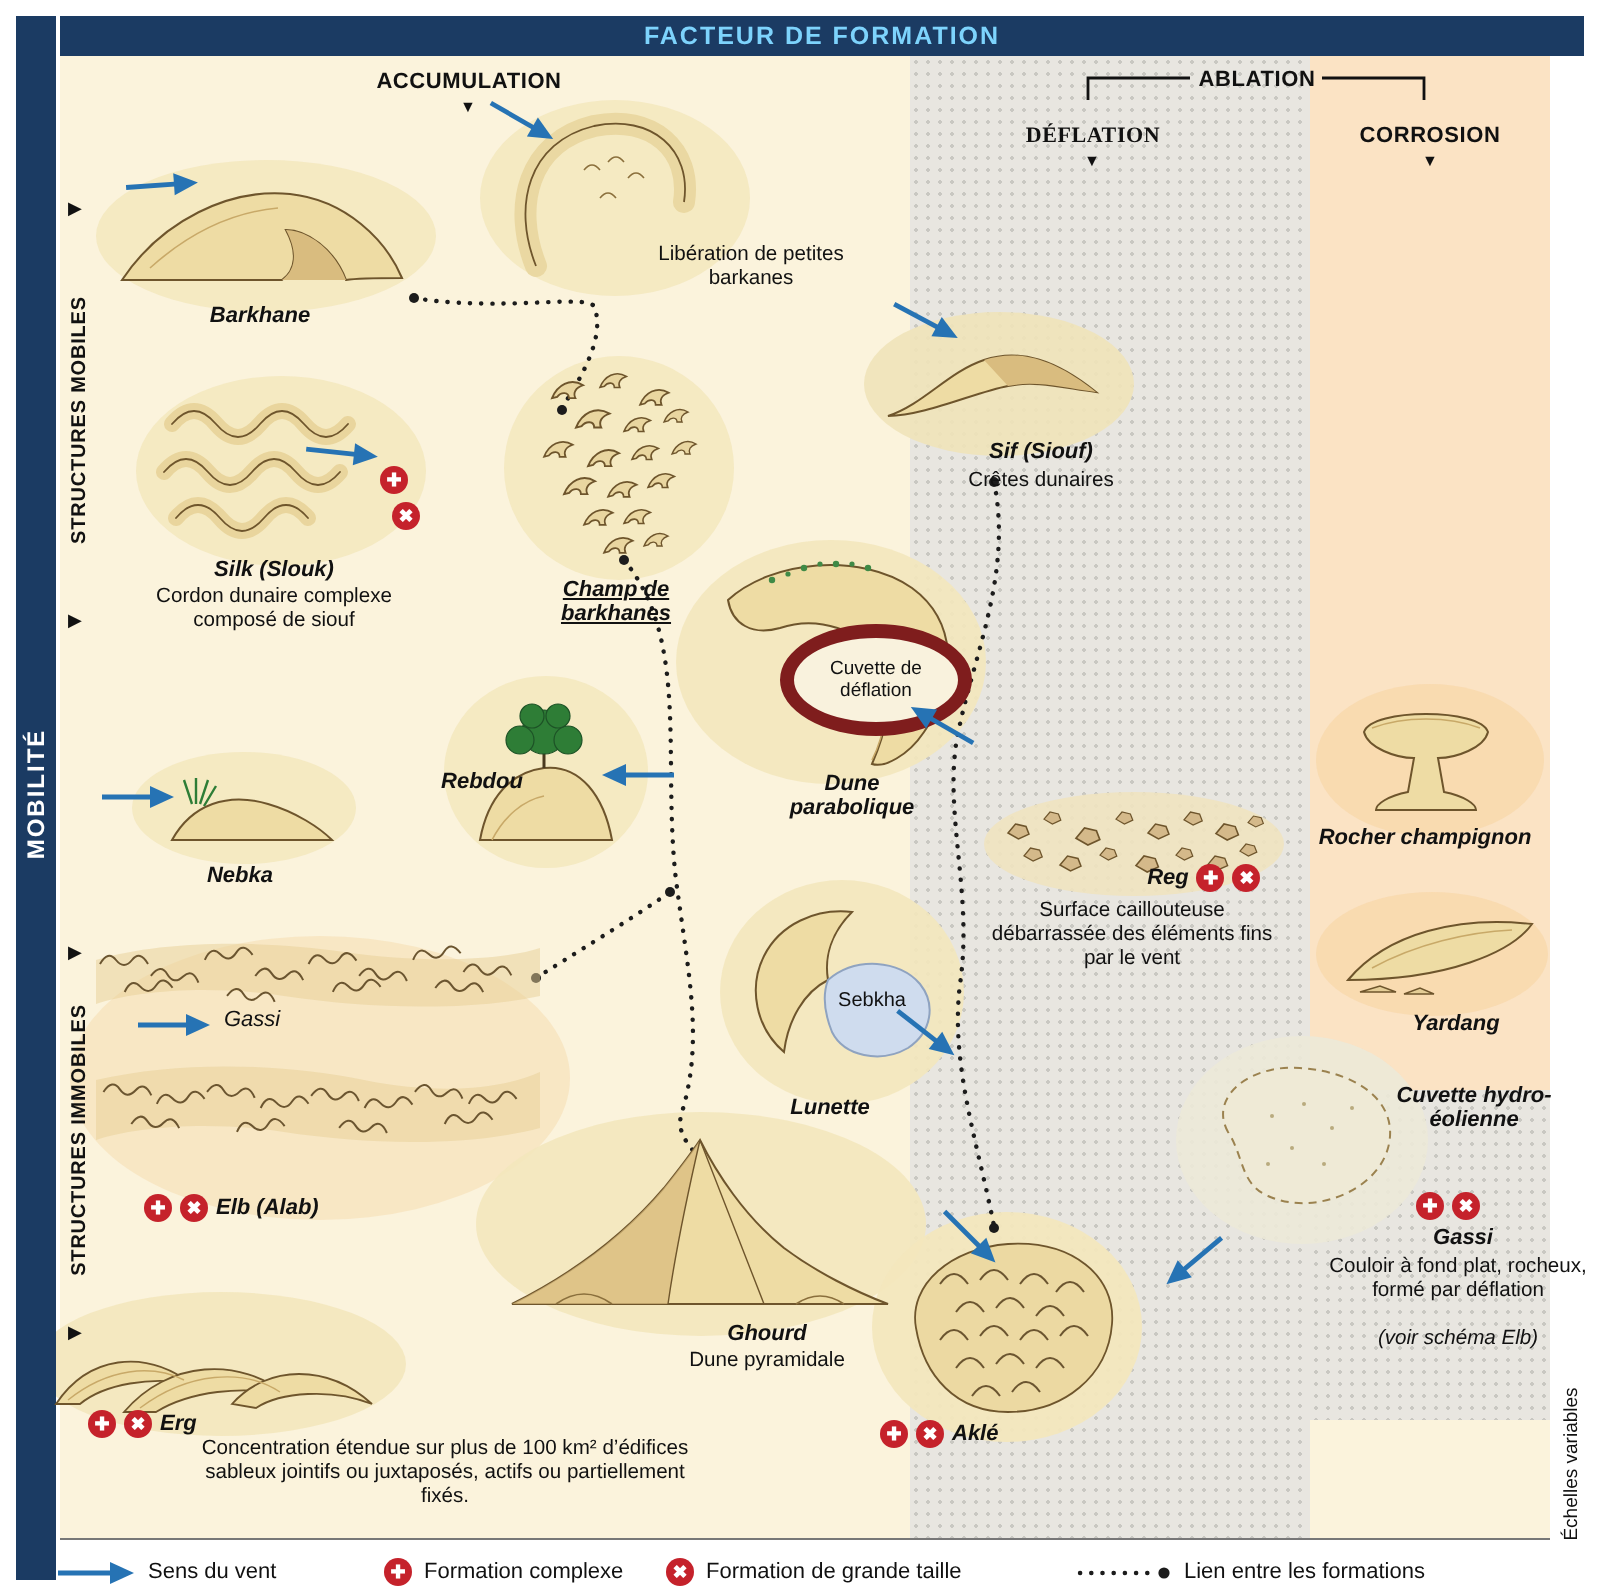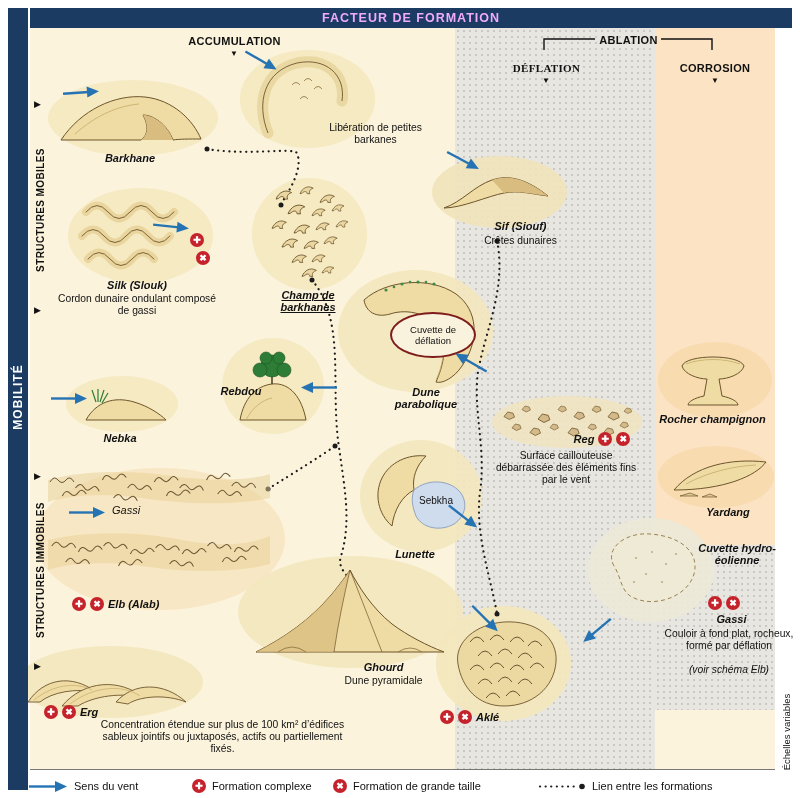--- a/index.html
+++ b/index.html
@@ -14,21 +14,21 @@
   .rot{transform:translate(-50%,-50%) rotate(-90deg);white-space:nowrap;}
   .navy{background:#1b3b63;}
   .zone-cream{background:#fbf3dc;}
   .zone-gray{background-color:#e8e6e0;background-image:radial-gradient(#c9c8c2 1px,transparent 1px);background-size:6px 6px;}
   .zone-peach{background:#fbe3c4;}
   .blob{border-radius:50%;}
   .wind{width:38px;height:13px;}
   .ficon{display:inline-flex;width:14px;height:14px;border-radius:50%;background:#c5222b;color:#fff;
          font-size:9px;font-weight:bold;font-style:normal;align-items:center;justify-content:center;flex:0 0 auto;}
   .frow{display:flex;align-items:center;gap:4px;}
-  .oval{border:2px solid #7f1d1d;border-radius:50%;background:#f9f2dd;display:flex;align-items:center;justify-content:center;}
+  .oval{border:7px solid #7f1d1d;border-radius:50%;background:#f9f2dd;display:flex;align-items:center;justify-content:center;}
   .legendtxt{font-size:11px;color:#111;}
   svg{display:block;}
 </style>
 </head>
 <body>
 
 <div id="canvas">
 
   <svg width="0" height="0" style="position:absolute">
     <defs>
@@ -57,21 +57,21 @@
   <div class="abs blob" style="left:658px;top:342px;width:114px;height:76px;background:#f8d9ae;opacity:.9;"></div>
   <div class="abs blob" style="left:492px;top:396px;width:150px;height:52px;background:#efe3c0;opacity:.9;"></div>
   <div class="abs blob" style="left:658px;top:446px;width:116px;height:62px;background:#f8d9ae;opacity:.9;"></div>
   <div class="abs blob" style="left:360px;top:440px;width:122px;height:112px;background:#f3e7bd;opacity:.9;"></div>
   <div class="abs blob" style="left:588px;top:518px;width:126px;height:104px;background:#ece9d8;opacity:.9;"></div>
   <div class="abs blob" style="left:238px;top:556px;width:225px;height:112px;background:#f3e7bd;opacity:.9;"></div>
   <div class="abs blob" style="left:18px;top:646px;width:185px;height:72px;background:#f3e7bd;opacity:.9;"></div>
   <div class="abs blob" style="left:436px;top:606px;width:135px;height:115px;background:#f3e7bd;opacity:.95;"></div>
 
   <div class="abs navy" style="left:30px;top:8px;width:762px;height:20px;display:flex;align-items:center;justify-content:center;">
-    <span style="color:#f0abfc;font-weight:bold;font-size:12.5px;letter-spacing:1px;">FACTEUR DE FORMATION</span>
+    <span style="color:#7dd3fc;font-weight:bold;font-size:12.5px;letter-spacing:1px;">FACTEUR DE FORMATION</span>
   </div>
   <div class="abs navy" style="left:8px;top:8px;width:20px;height:782px;"></div>
   <span class="abs rot" style="left:18px;top:397px;color:#fff;font-weight:bold;font-size:12px;letter-spacing:1px;">MOBILITÉ</span>
 
   <span class="abs mark" style="left:34px;top:100px;">▶</span>
   <span class="abs rot" style="left:40px;top:210px;font-weight:bold;font-size:10px;letter-spacing:.4px;">STRUCTURES MOBILES</span>
   <span class="abs mark" style="left:34px;top:306px;">▶</span>
   <span class="abs mark" style="left:34px;top:472px;">▶</span>
   <span class="abs rot" style="left:40px;top:570px;font-weight:bold;font-size:10px;letter-spacing:.4px;">STRUCTURES IMMOBILES</span>
   <span class="abs mark" style="left:34px;top:662px;">▶</span>
@@ -127,21 +127,21 @@
       <path d="M8 16 q11 -13 22 0 q11 13 22 0 q11 -13 22 0 q11 13 22 0" stroke="#6e552c" stroke-width="0.9"></path>
       <path d="M4 40 q11 -13 22 0 q11 13 22 0 q11 -13 22 0 q11 13 22 0" stroke="#e9d59d" stroke-width="8"></path>
       <path d="M4 40 q11 -13 22 0 q11 13 22 0 q11 -13 22 0 q11 13 22 0" stroke="#6e552c" stroke-width="0.9"></path>
       <path d="M10 63 q11 -13 22 0 q11 13 22 0 q11 -13 22 0" stroke="#e9d59d" stroke-width="8"></path>
       <path d="M10 63 q11 -13 22 0 q11 13 22 0 q11 -13 22 0" stroke="#6e552c" stroke-width="0.9"></path>
     </g>
   </svg>
   <span class="abs ficon" style="left:190px;top:233px;">✚</span>
   <span class="abs ficon" style="left:196px;top:251px;">✖</span>
   <div class="abs name" style="left:82px;top:279px;width:110px;">Silk (Slouk)</div>
-  <div class="abs cap" style="left:58px;top:293px;width:158px;">Cordon dunaire ondulant composé de gassi</div>
+  <div class="abs cap" style="left:58px;top:293px;width:158px;">Cordon dunaire complexe composé de siouf</div>
 
   <svg class="abs" style="left:258px;top:182px;" width="105" height="105" viewBox="0 0 105 105">
     <g fill="#e9d6a0" stroke="#6e552c" stroke-width="0.7">
       <use href="#mbk" transform="translate(18,8) scale(1.3)"></use>
       <use href="#mbk" transform="translate(42,4) scale(1.1)"></use>
       <use href="#mbk" transform="translate(62,12) scale(1.2)"></use>
       <use href="#mbk" transform="translate(30,22) scale(1.4)"></use>
       <use href="#mbk" transform="translate(54,26) scale(1.1)"></use>
       <use href="#mbk" transform="translate(74,22) scale(1.0)"></use>
       <use href="#mbk" transform="translate(14,38) scale(1.2)"></use>

